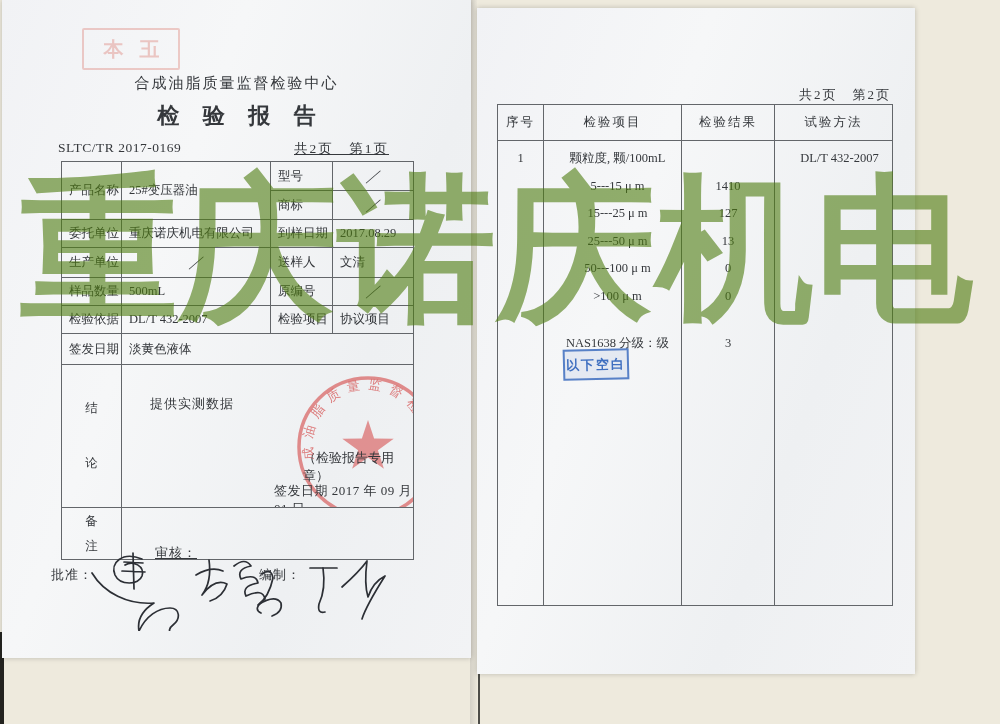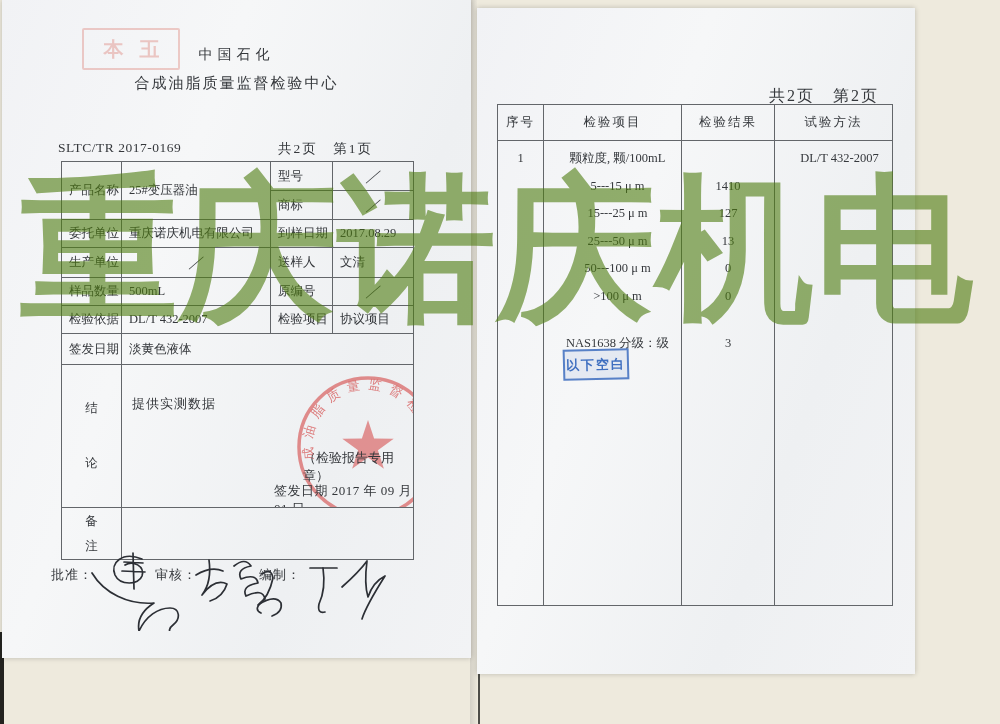--- a/index.html
+++ b/index.html
@@ -38,48 +38,48 @@
     letter-spacing:16px; text-indent:16px; transform:scaleX(-1);
   }
   .org1 { position:absolute; top:46px; width:100%; text-align:center;
           font-size:14px; letter-spacing:5px; }
   .org2 { position:absolute; top:74px; width:100%; text-align:center;
           font-size:15px; letter-spacing:2px; }
   .report-title { position:absolute; top:101px; width:100%; text-align:center;
           font-size:22px; font-weight:600; letter-spacing:9px; text-indent:9px; }
   .meta-row { position:absolute; top:140px; left:0; width:100%; font-size:13.5px; }
   .report-no { position:absolute; left:56px; top:0; letter-spacing:.5px; }
-  .pagination-l { position:absolute; right:98px; top:0; letter-spacing:2px; }
+  .pagination-l { position:absolute; right:82px; top:0; letter-spacing:2px;text-decoration:underline; }
 
   table.info {
     position:absolute; left:59px; top:161px;
     border-collapse:collapse; table-layout:fixed;
     font-size:12.5px; color:#34373b;
   }
   table.info td { border:1px solid #63666a; padding:0 0 0 7px; overflow:hidden; }
   table.info td.ctr { text-align:center; padding:0; }
   .slash { font-size:15px; font-style:italic; }
   .vlabel { text-align:center; padding:0 !important; vertical-align:middle; }
   .vlabel .stack { display:flex; flex-direction:column; align-items:center; justify-content:center; height:100%; }
   .concl-cell { position:relative; vertical-align:top; }
-  .concl-text { position:absolute; left:10px; top:30px; font-size:13px; letter-spacing:1px; }
+  .concl-text { position:absolute; left:28px; top:30px; font-size:13px; letter-spacing:1px; }
   .seal-caption { position:absolute; left:181px; top:84px; font-size:13px; z-index:3; }
   .issue-date  { position:absolute; left:152px; top:117px; font-size:13px; z-index:3; letter-spacing:.5px; }
   .seal-svg { position:absolute; left:160px; top:-4px; z-index:2; opacity:.88; }
   .signoff { position:absolute; left:0; top:0; width:100%; height:100%; }
   .signoff .lbl { position:absolute; font-size:13px; letter-spacing:1px; }
   #lbl-approve { left:49px;  top:566px; }
-  #lbl-review  { left:153px; top:566px; }
+  #lbl-review  { left:153px; top:544px;text-decoration:underline; }
   #lbl-prepare { left:257px; top:566px; }
   .sig-svg { position:absolute; left:40px; top:545px; z-index:4; }
 
   
   .r-title { position:absolute; top:38px; width:100%; text-align:center;
              font-size:21px; font-weight:600; letter-spacing:4px; }
-  .pagination-r { position:absolute; right:36px; top:78px; font-size:16px; letter-spacing:2px; }
+  .pagination-r { position:absolute; right:24px; top:78px; font-size:13px; letter-spacing:2px; }
   table.appx {
     position:absolute; left:20px; top:96px;
     border-collapse:collapse; table-layout:fixed; font-size:12.5px;
   }
   table.appx td, table.appx th { border:1px solid #63666a; font-weight:normal; }
   table.appx th { text-align:center; letter-spacing:2px; }
   table.appx td.body-cell { vertical-align:top; padding:0; }
   .bl { height:27.5px; line-height:27.5px; white-space:nowrap;text-align:center; }
   .bl.first { margin-top:4px; }
   .bl.nas { margin-top:20px; }
@@ -98,22 +98,22 @@
 <body>
 
 <div class="seam"></div>
 <div class="seam-dark"></div>
 <div class="edge-dark"></div>
 
 <div class="page" id="left-page">
 
   <div class="copy-stamp">正本</div>
 
-  <div class="org1">中国石化</div>
   <div class="org2">合成油脂质量监督检验中心</div>
+  <div class="report-title">检 验 报 告</div>
 
   <div class="meta-row">
     <span class="report-no">SLTC/TR 2017-0169</span>
     <span class="pagination-l">共2页　第1页</span>
   </div>
 
   <table class="info">
     <colgroup>
         <col style="width:60px">
         <col style="width:149px">

